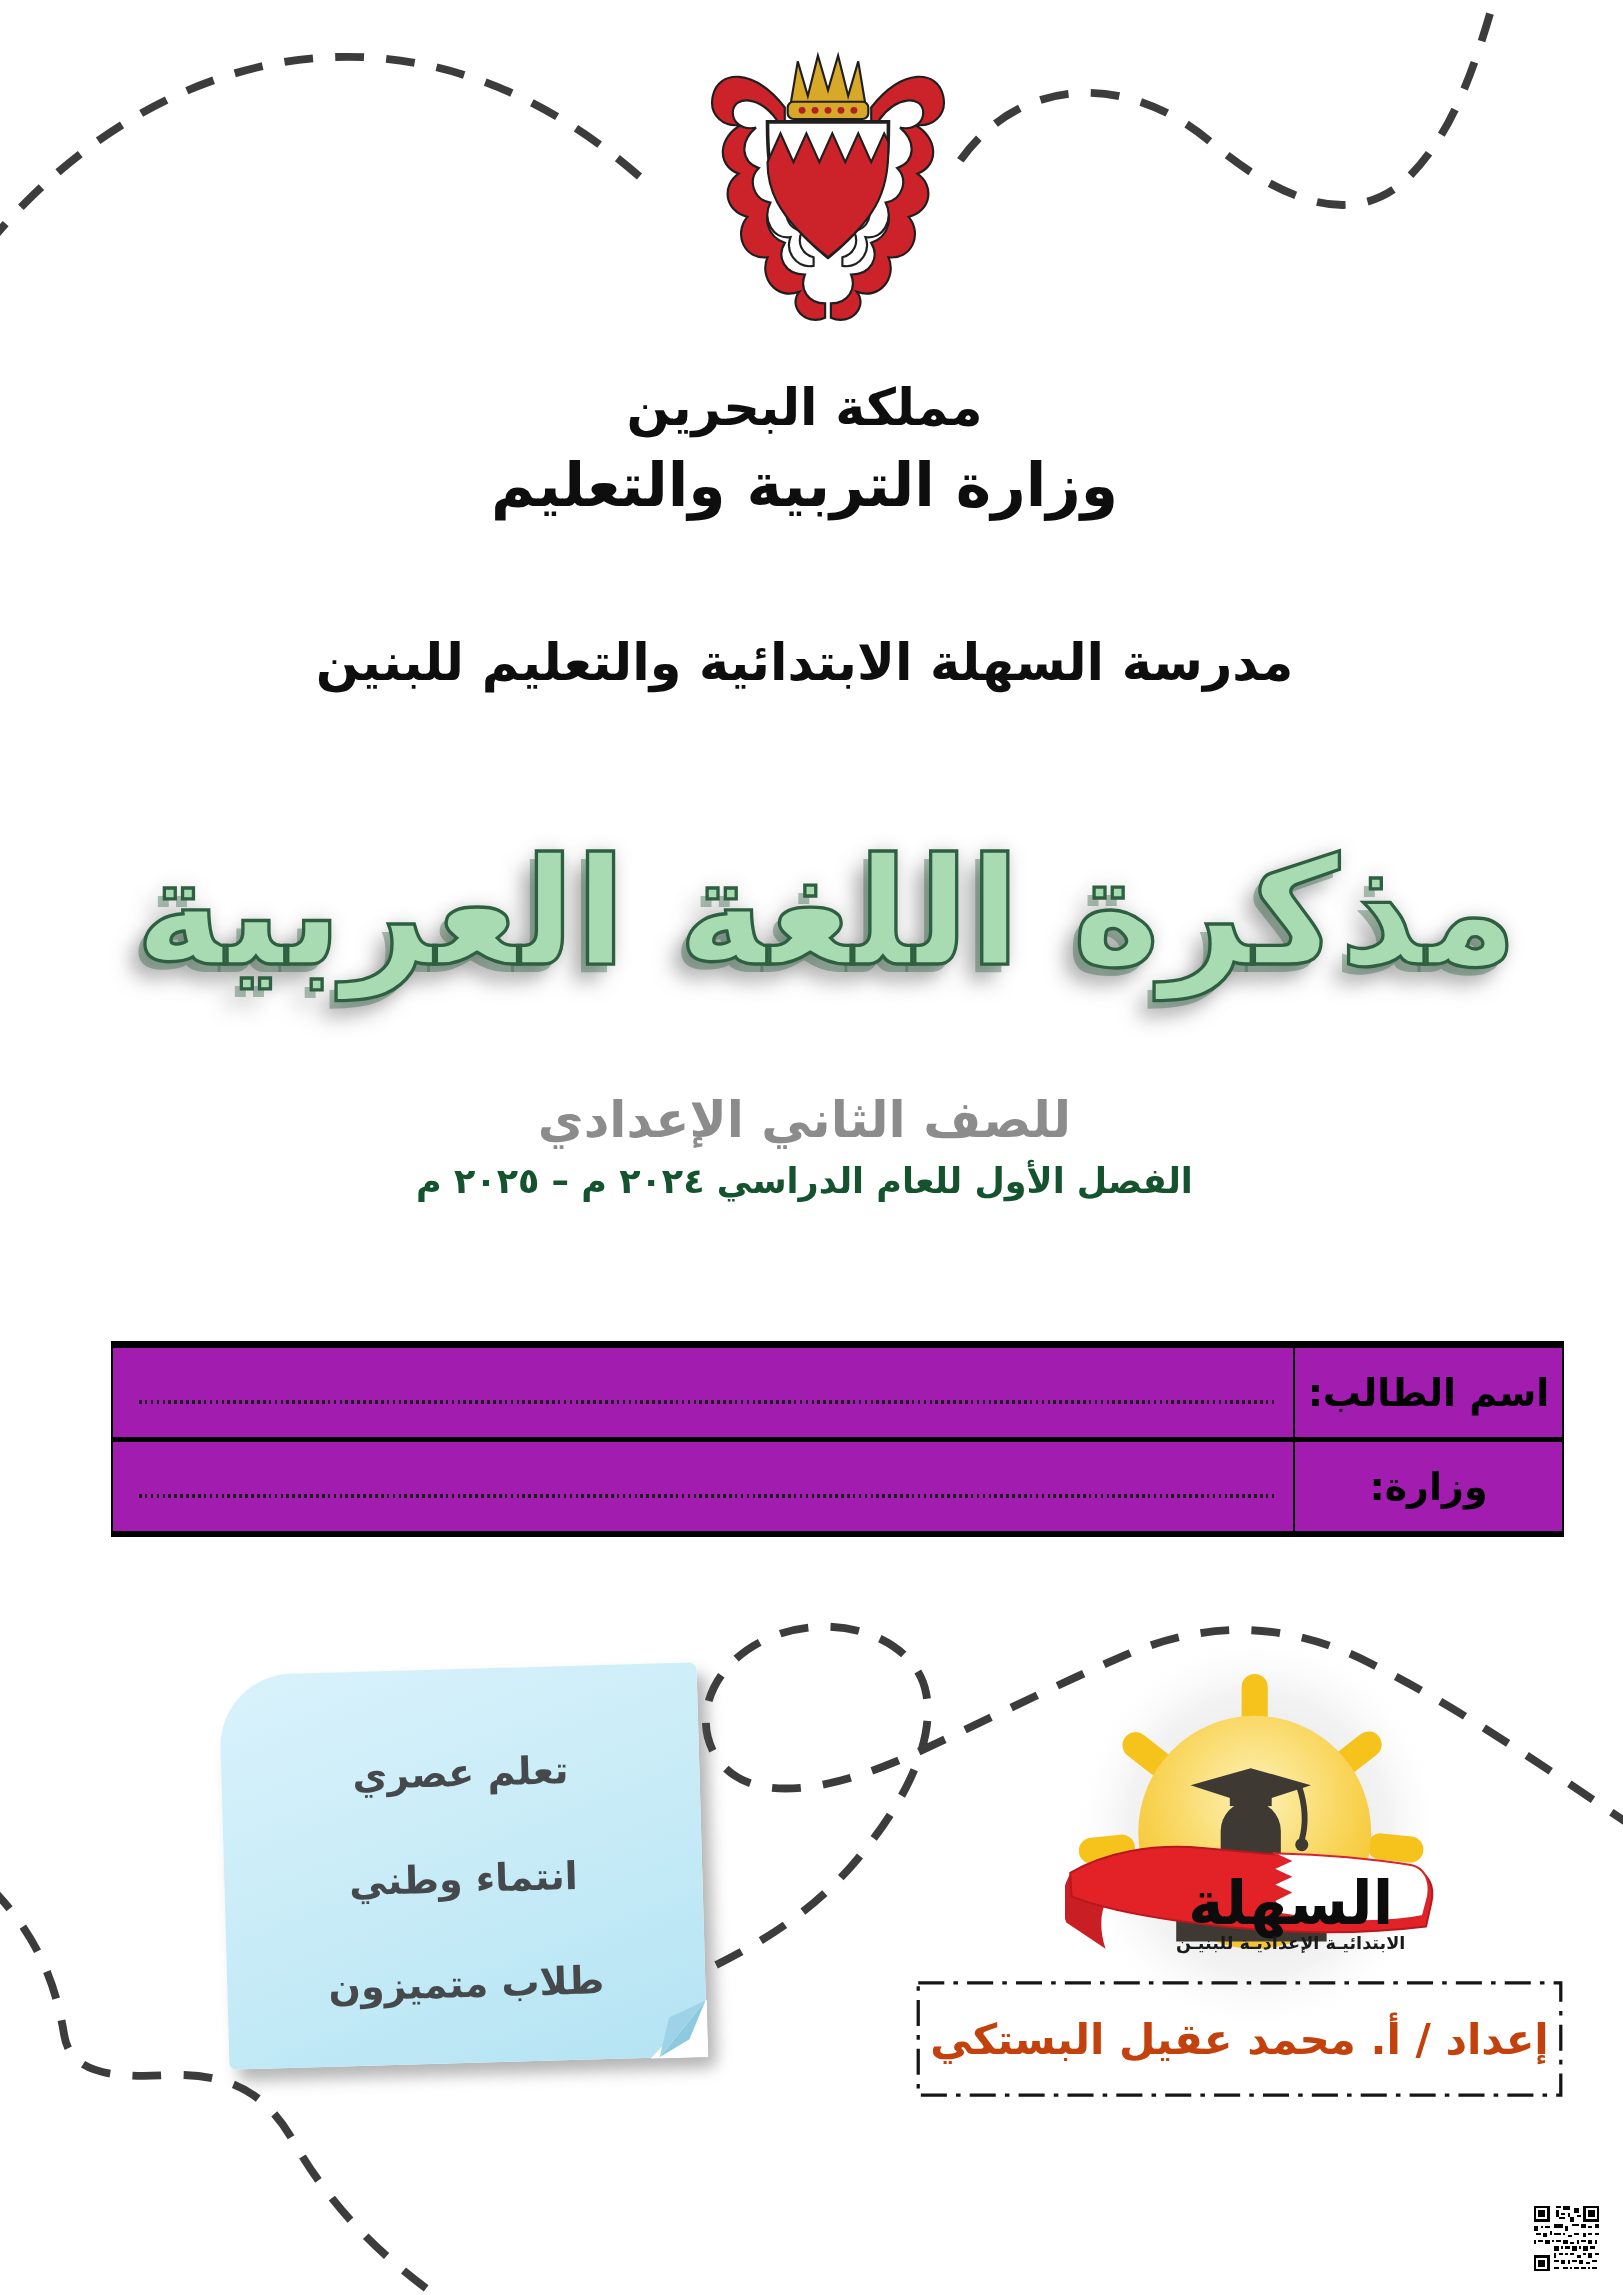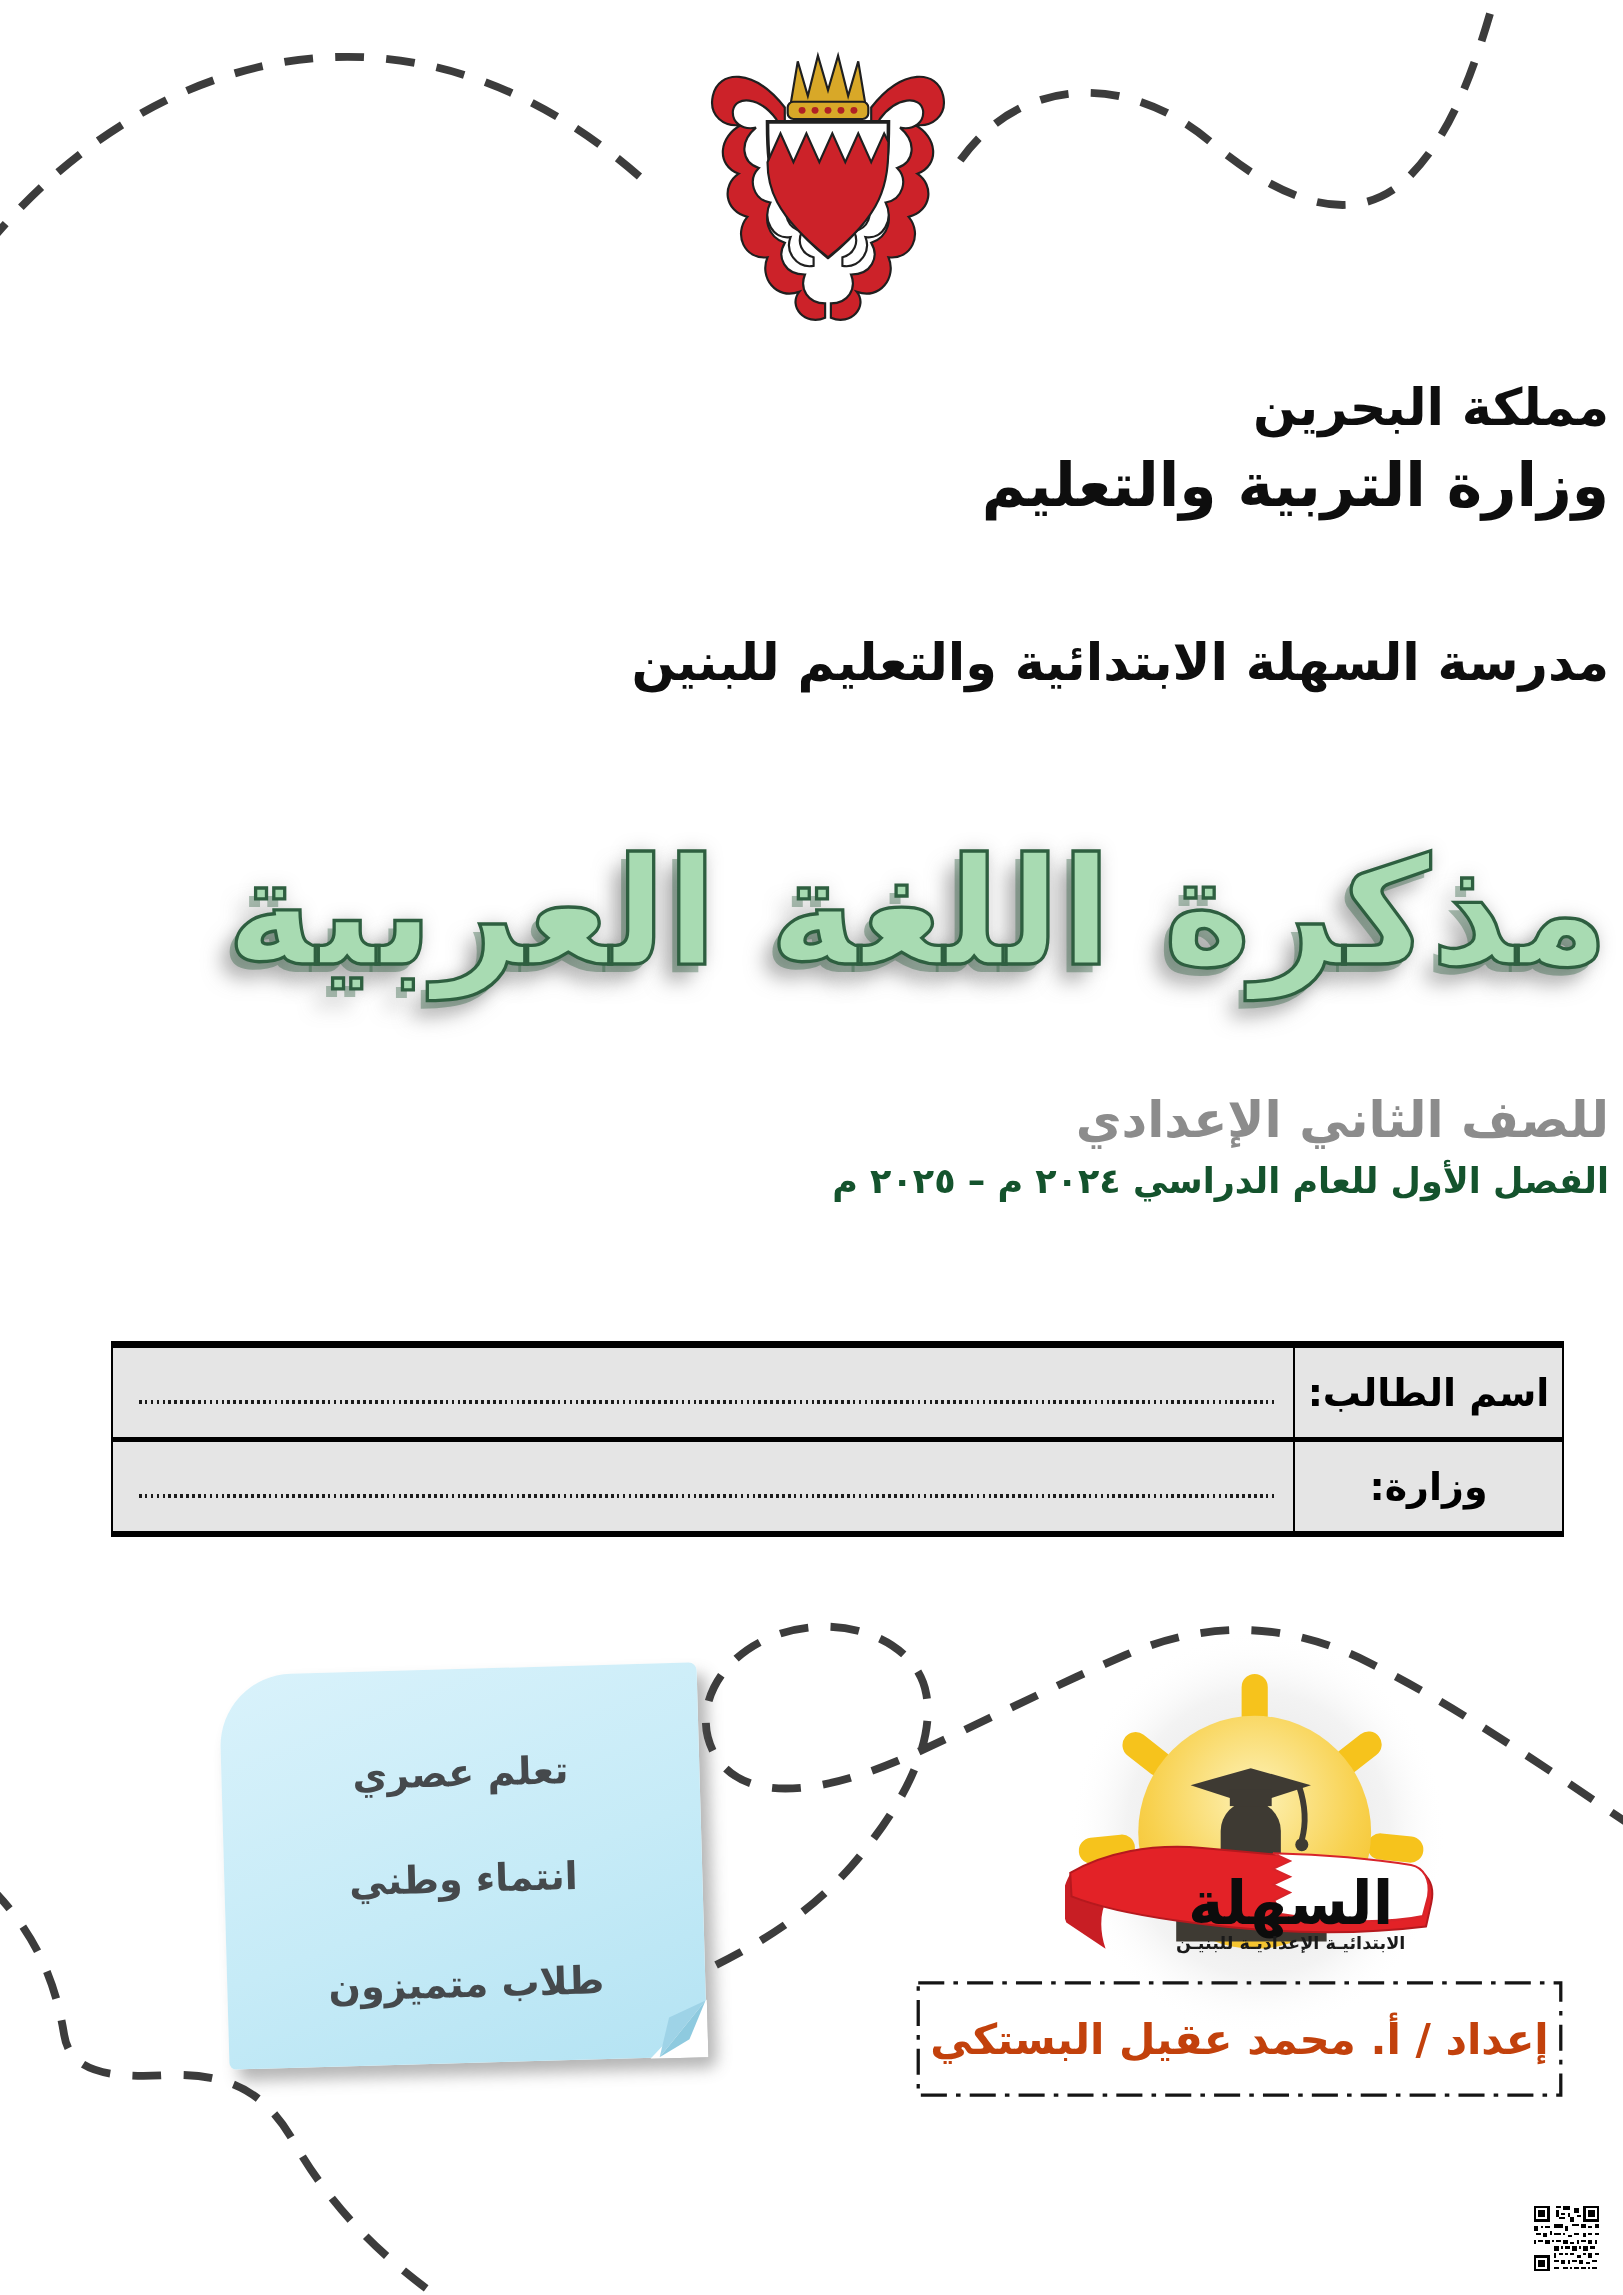--- a/index.html
+++ b/index.html
@@ -2,21 +2,21 @@
 <html lang="ar" dir="rtl" style="font-size:10.5px"><head>
 <meta charset="utf-8">
 <style>
   html,body{margin:0;padding:0;background:#888;}
   .page{
     position:relative; width:1623px; height:2295px; background:#ffffff;
     overflow:hidden; font-family:"DejaVu Sans", sans-serif; direction:rtl;
     margin:0 auto;
   }
   .abs{position:absolute;}
-  .ctr{left:0; right:14px; }
+  .ctr{left:0; right:14px; text-align:center;}
 
   
   svg.decor{position:absolute; inset:0; width:100%; height:100%;}
 
   
   .kingdom  {top:378px;  font-size:51px;  font-weight:bold; color:#0e0e0e;}
   .ministry {top:450px;  font-size:60px; font-weight:bold; color:#0e0e0e;}
   .school   {top:633px;  font-size:51px;  font-weight:bold; color:#0e0e0e;}
 
   
@@ -27,21 +27,21 @@
     margin-left:44px;
   }
   .sub-grade{top:1091px; font-size:50px; font-weight:bold; color:#8c8c8c;}
   .sub-year {top:1161px; font-size:35px; font-weight:bold; color:#14532d;}
 
   
   .info-table{
     left:111px; top:1341px; width:1453px; box-sizing:border-box;
     border-top:7.9px solid #000; border-bottom:6.5px solid #000;
     border-left:2px solid #000; border-right:2px solid #000;
-    background:#e5e5e5;
+    background:#a21caf;
   }
   .info-row{display:flex; height:89px;}
   .info-row.first{border-bottom:5.9px solid #000;}
   .cell-label{
     width:267px; border-left:2px solid #000; display:flex;
     align-items:center; justify-content:center;
     font-size:38px; font-weight:bold; color:#000;
   }
   .cell-line{flex:1; position:relative;}
   .dotline{

